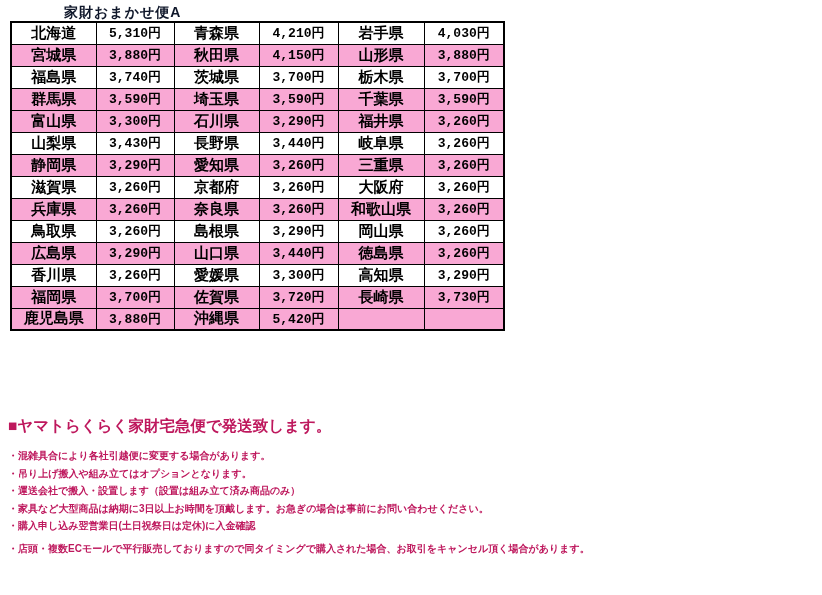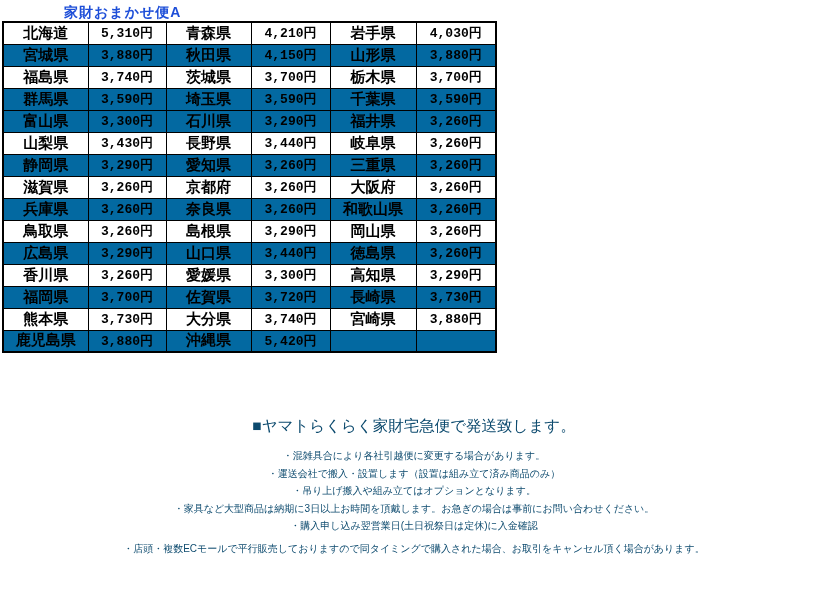--- a/index.html
+++ b/index.html
@@ -14,69 +14,68 @@
     position: absolute;
     left: 64px;
     top: 4px;
     font-size: 14px;
     font-weight: bold;
     letter-spacing: 1px;
     white-space: nowrap;
   }
   table.fee-table {
     position: absolute;
-    left: 2px;
+    left: 10px;
     top: 21px;
     border-collapse: collapse;
     table-layout: fixed;
     border: 2px solid #000;
   }
   table.fee-table td {
     border: 1px solid #000;
     height: 22px;
     text-align: center;
     vertical-align: middle;
     font-weight: bold;
     color: #000;
     overflow: hidden;
     white-space: nowrap;
     padding: 0 2px;
   }
   table.fee-table td.pref  { font-size: 15px; }
   table.fee-table td.price { font-size: 13px; font-family: "Liberation Mono", "DejaVu Sans Mono", monospace; margin-left: 35px; }
-  table.fee-table tr.alt td { background: #0369a1; }
+  table.fee-table tr.alt td { background: #f9a8d4; }
   .notes {
     position: absolute;
     left: 8px;
     top: 416px;
     width: 812px;
-    font-weight: normal;
-    color: #0c4a6e;
-    text-align: center;
+    font-weight: bold;
+    color: #be185d;
   }
   .notes-heading {
     font-size: 15.5px;
     margin-bottom: 10px;
     white-space: nowrap;
   }
   .note-bullet {
     font-size: 10px;
     line-height: 17.6px;
     white-space: nowrap;
   }
   .notes-footnote {
     margin-top: 7px;
     font-size: 10px;
     white-space: nowrap;
   }
 </style>
 </head>
 <body>
 
-<div class="service-title" style="color: #1d4ed8;">家財おまかせ便A</div>
+<div class="service-title" style="color: #0f172a;">家財おまかせ便A</div>
 
 <table class="fee-table">
   <colgroup>
     <col style="width:85px">
       <col style="width:78px">
     <col style="width:85px">
       <col style="width:79px">
     <col style="width:86px">
       <col style="width:80px">
   </colgroup>
@@ -178,42 +177,34 @@
         <td class="price">3,290円</td>
       </tr>
       <tr class="alt">
         <td class="pref">福岡県</td>
         <td class="price">3,700円</td>
         <td class="pref">佐賀県</td>
         <td class="price">3,720円</td>
         <td class="pref">長崎県</td>
         <td class="price">3,730円</td>
       </tr>
-      <tr>
-        <td class="pref">熊本県</td>
-        <td class="price">3,730円</td>
-        <td class="pref">大分県</td>
-        <td class="price">3,740円</td>
-        <td class="pref">宮崎県</td>
-        <td class="price">3,880円</td>
-      </tr>
       <tr class="alt">
         <td class="pref">鹿児島県</td>
         <td class="price">3,880円</td>
         <td class="pref">沖縄県</td>
         <td class="price">5,420円</td>
         <td class="pref"></td>
         <td class="price"></td>
       </tr>
     </tbody>
 </table>
 
 <div class="notes">
   <div class="notes-heading">■ヤマトらくらく家財宅急便で発送致します。</div>
   <div>
     <div class="note-bullet">・混雑具合により各社引越便に変更する場合があります。</div>
+    <div class="note-bullet">・吊り上げ搬入や組み立てはオプションとなります。</div>
     <div class="note-bullet">・運送会社で搬入・設置します（設置は組み立て済み商品のみ）</div>
-    <div class="note-bullet">・吊り上げ搬入や組み立てはオプションとなります。</div>
     <div class="note-bullet">・家具など大型商品は納期に3日以上お時間を頂戴します。お急ぎの場合は事前にお問い合わせください。</div>
     <div class="note-bullet">・購入申し込み翌営業日(土日祝祭日は定休)に入金確認</div>
   </div>
   <div class="notes-footnote">・店頭・複数ECモールで平行販売しておりますので同タイミングで購入された場合、お取引をキャンセル頂く場合があります。</div>
 </div>
 
 </body></html>

